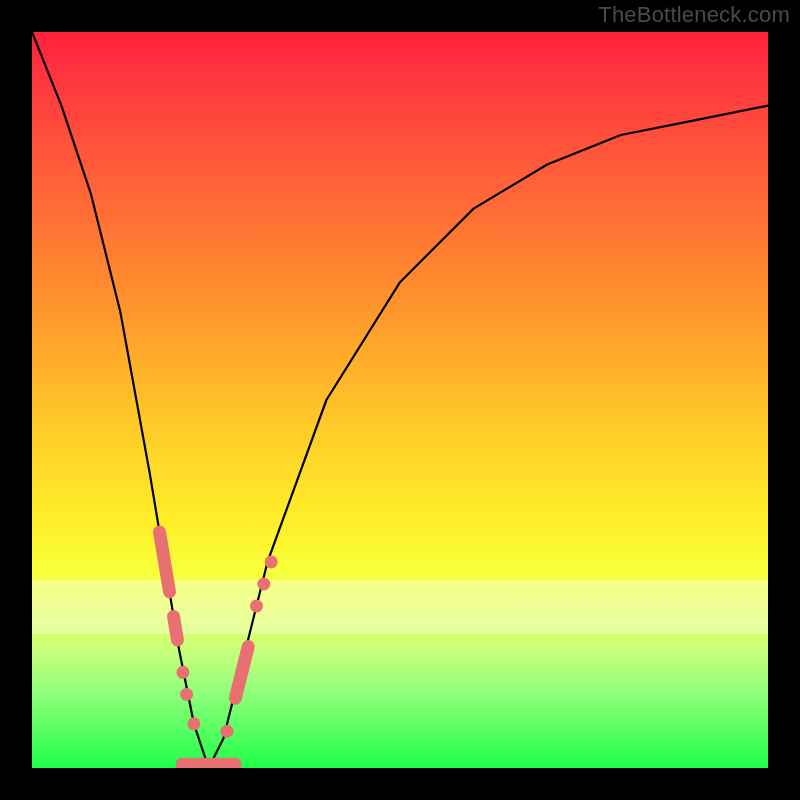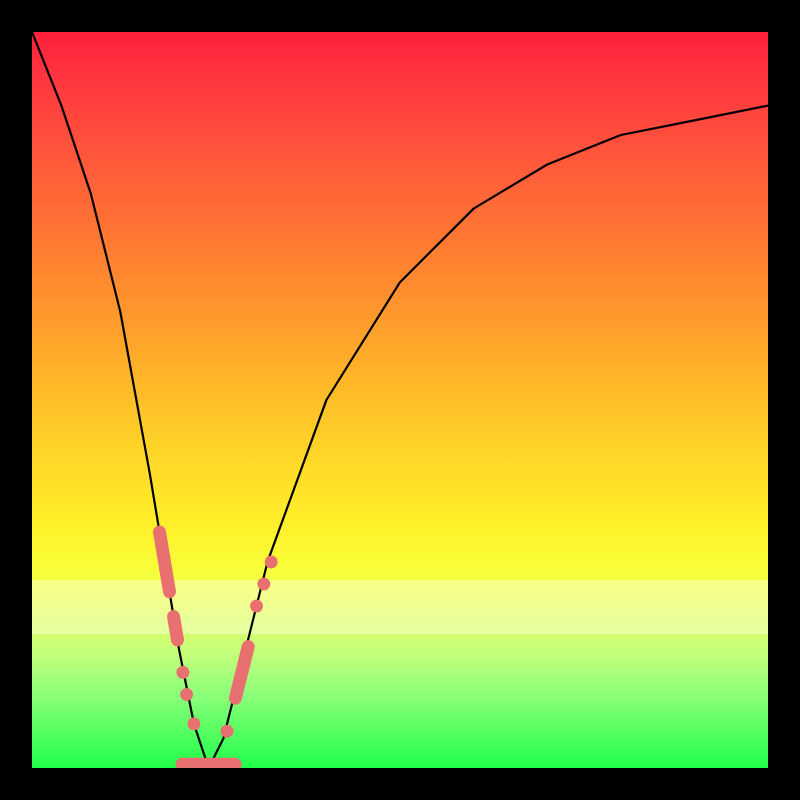--- a/index.html
+++ b/index.html
@@ -79,20 +79,21 @@
     stroke-linejoin: round;
   }
   .marker {
     fill: #e97070;
   }
 </style>
 </head>
 <body>
 
 <div class="frame">
+  <div class="watermark">TheBottleneck.com</div>
 
   <div class="plot-outer">
     <div class="plot-gradient"></div>
     <div class="pale-band"></div>
 
     <svg class="curve" viewBox="0 0 736 736">
       <path id="curve-path" class="curve-path" d="M0.0 0.0 L29.4 73.6 L58.9 161.9 L88.3 279.7 L117.8 441.6 L132.5 529.9 L147.2 618.2 L161.9 691.8 L176.6 736.0 L191.4 706.6 L206.1 647.7 L235.5 529.9 L294.4 368.0 L368.0 250.2 L441.6 176.6 L515.2 132.5 L588.8 103.0 L662.4 88.3 L736.0 73.6"></path>
       <g id="markers">
           <rect x="95.7" y="523.4" width="73.6" height="13.0" rx="6.5" ry="6.5" class="marker" transform="rotate(80.5 132.5 529.9)"></rect>
           <rect x="125.1" y="589.7" width="36.8" height="13.0" rx="6.5" ry="6.5" class="marker" transform="rotate(80.5 143.5 596.2)"></rect>

